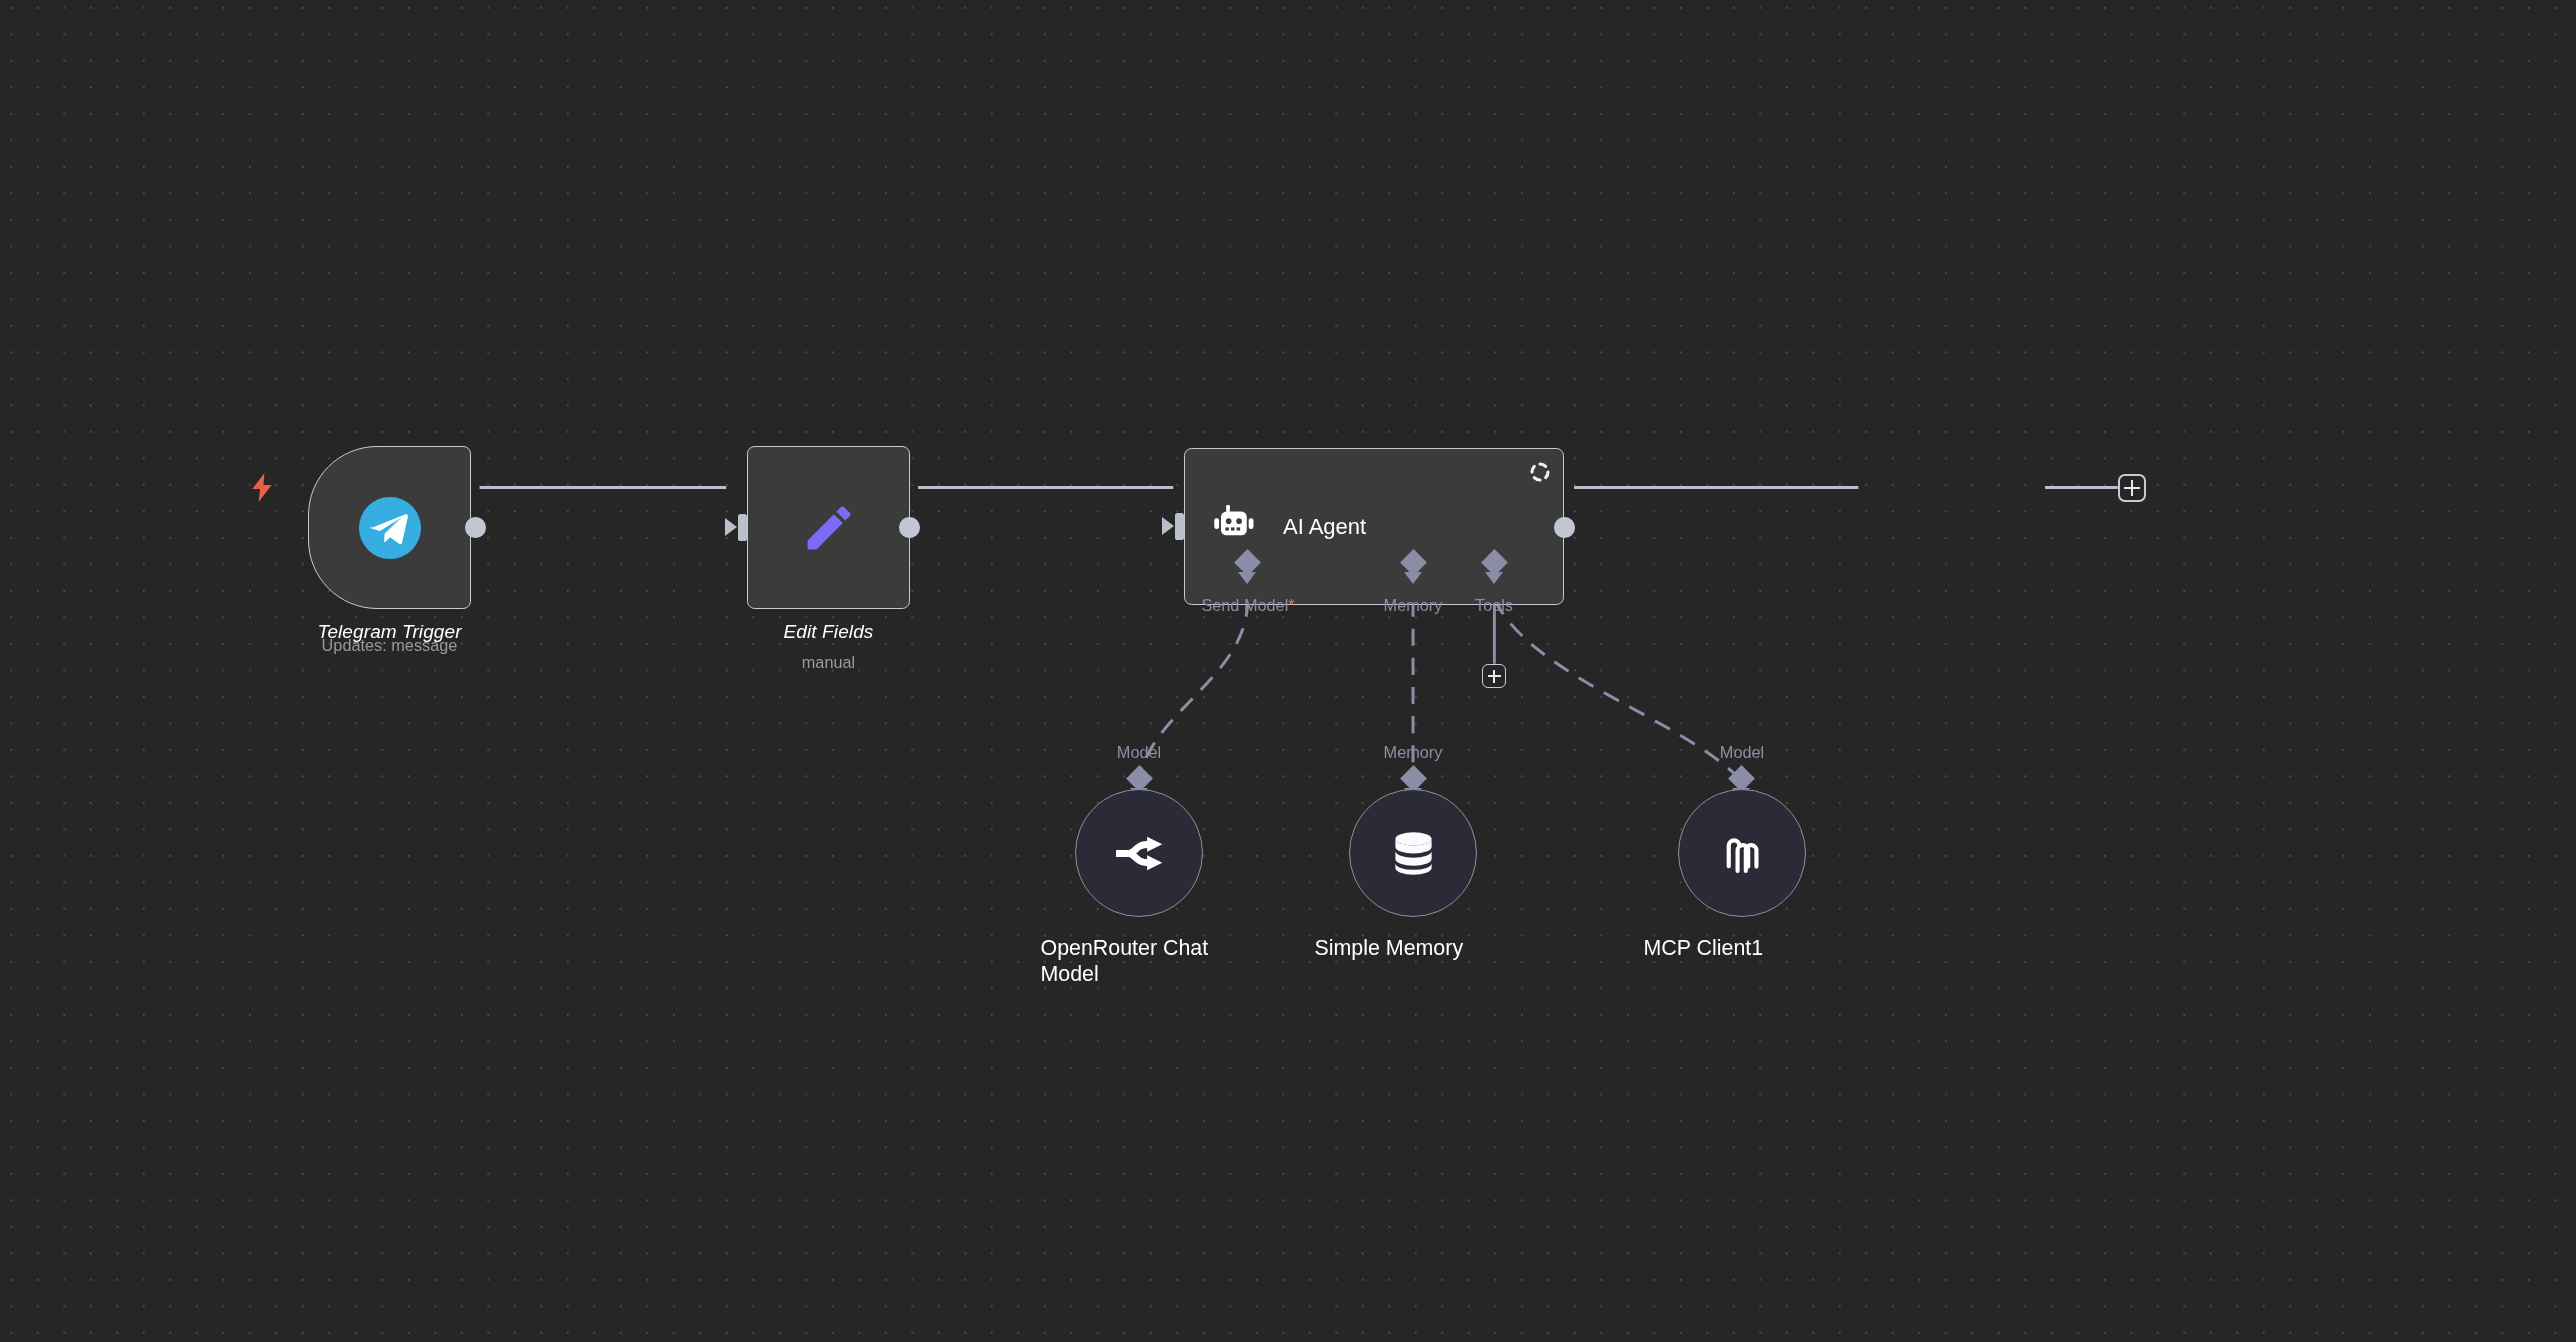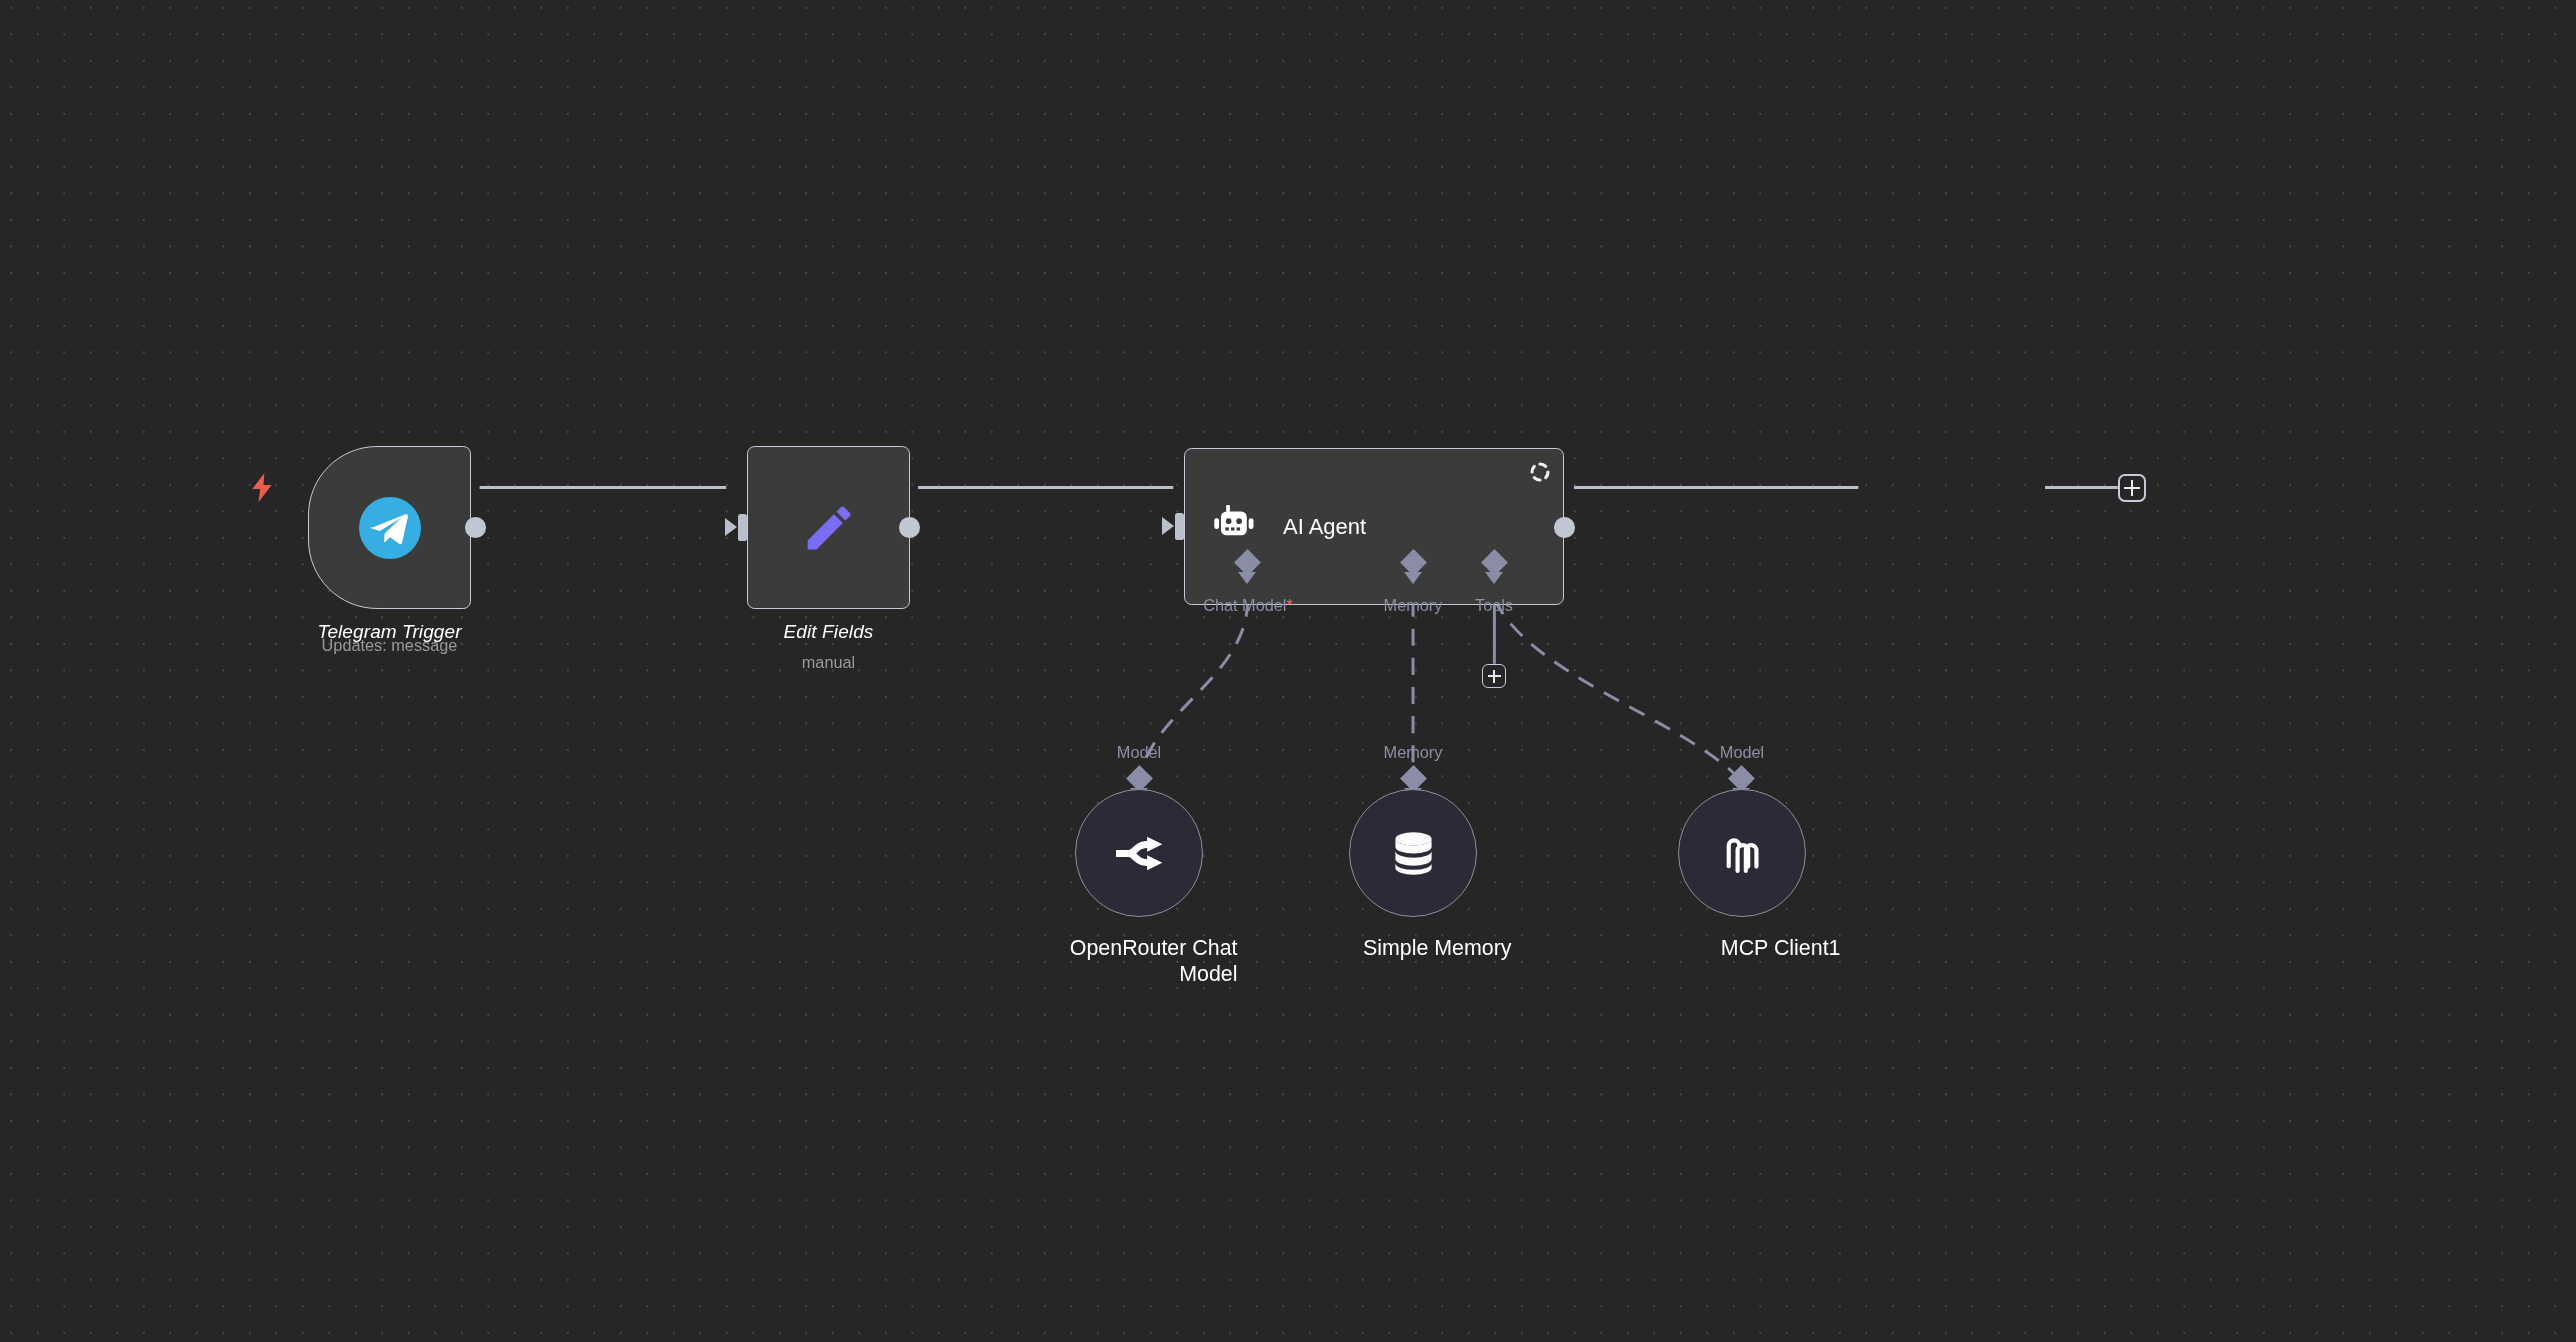--- a/index.html
+++ b/index.html
@@ -74,21 +74,21 @@
     position: absolute;
     border-radius: 50%;
     background: #2b2b38;
     border: 1.7px solid #8f9099;
     display: flex; align-items: center; justify-content: center;
   }
   .round-title {
     position: absolute;
     left: 50%;
     transform: translateX(-50%);
-    text-align: right;
+    text-align: left;
     color: #ffffff;
     font-size: 21.4px;
     line-height: 26px;
     width: 197px;
   }
 
   
   .out-dot {
     position: absolute;
     width: 20.6px; height: 20.6px;
@@ -254,21 +254,21 @@
       </span>
     </div>
     <div class="in-arrow" style="left:-22px; top:69px;"></div>
     <div class="in-stub" style="left:-9.4px; top:65px;"></div>
     <div class="out-dot" style="left:370px; top:69px;"></div>
   </div>
 
   <div class="diamond" style="left:1238px; top:553px;"></div>
   <div class="diamond-dn" style="left:1238px; top:572px;"></div>
   <div class="port-label" style="left:1248px; top:596px;">
-    <span>Chat Model</span><span class="req">*</span>
+    <span>Send Model</span><span class="req">*</span>
   </div>
 
   <div class="diamond" style="left:1404px; top:553px;"></div>
   <div class="diamond-dn" style="left:1404px; top:572px;"></div>
   <div class="port-label" style="left:1413px; top:596px;">Memory</div>
 
   <div class="diamond" style="left:1485px; top:553px;"></div>
   <div class="diamond-dn" style="left:1485px; top:572px;"></div>
   <div class="port-label" style="left:1494px; top:596px;">Tools</div>
 

